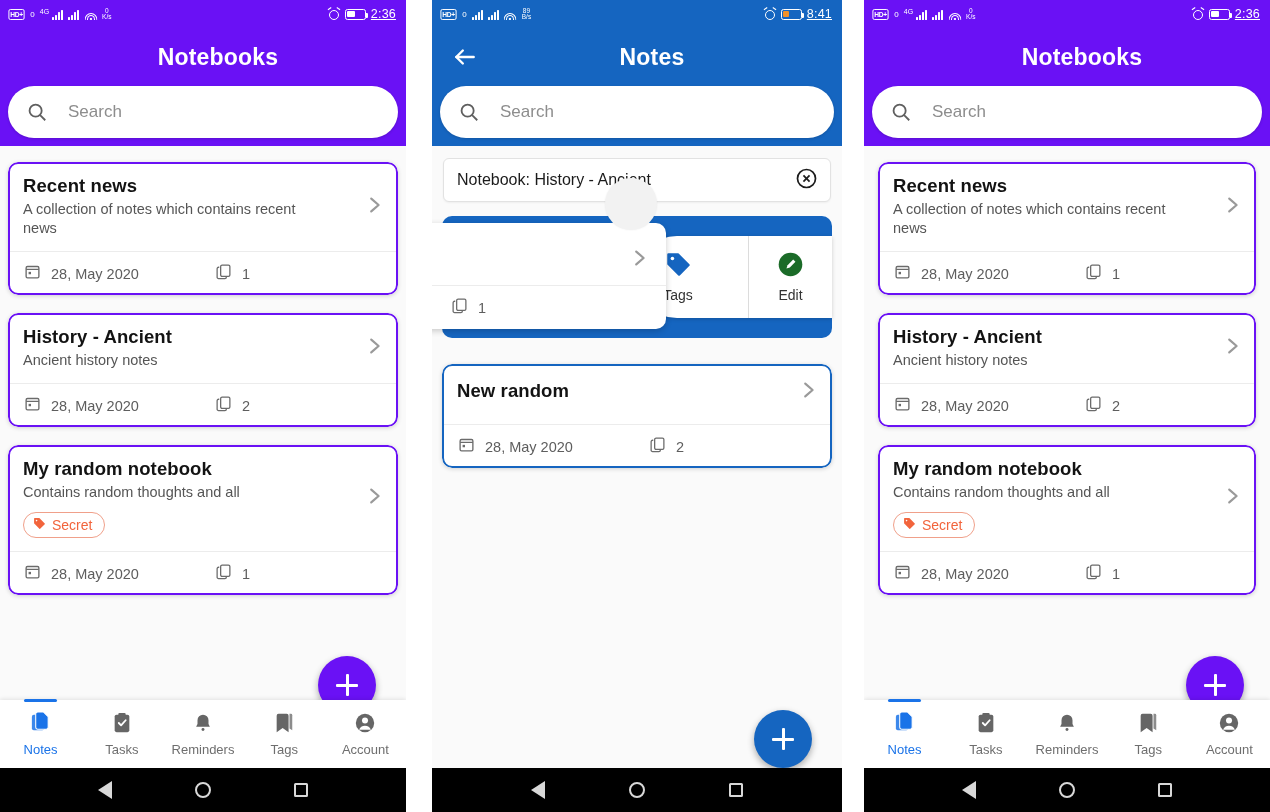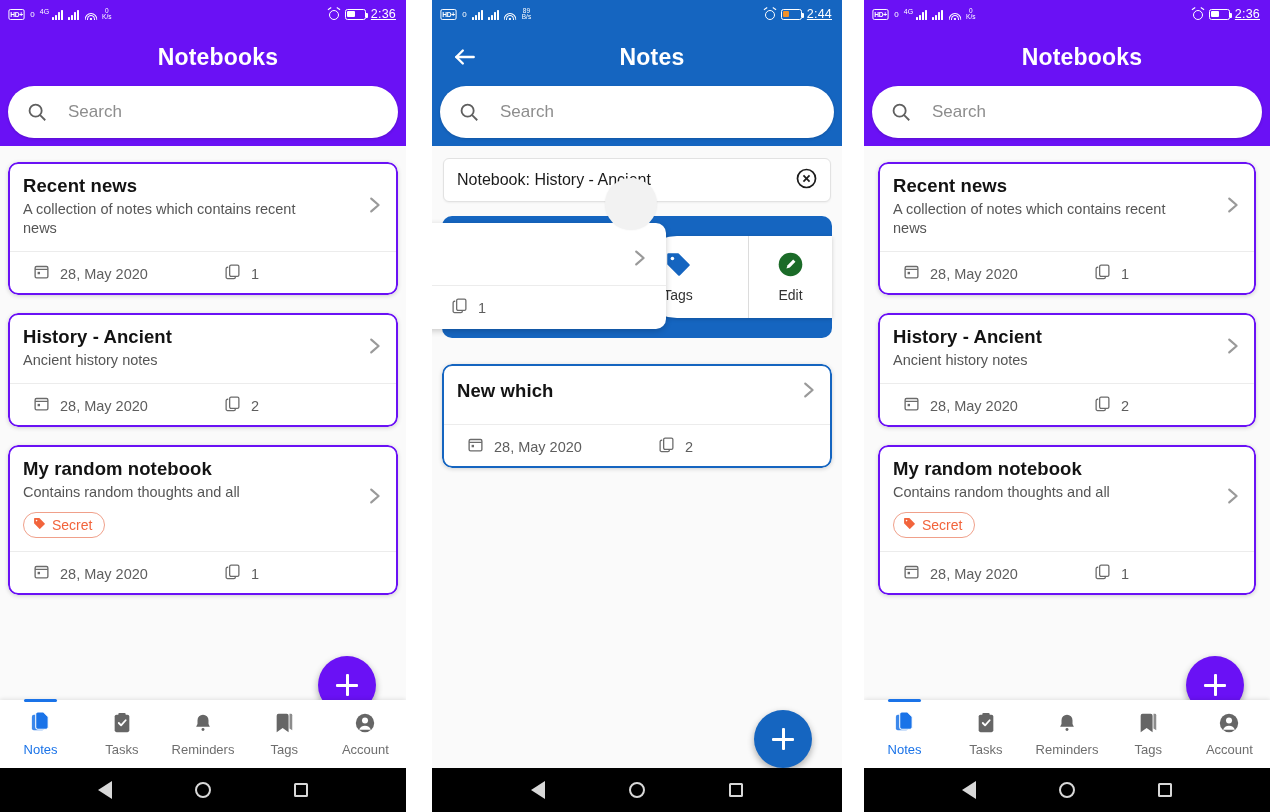--- a/index.html
+++ b/index.html
@@ -96,21 +96,21 @@
     border: 2.2px solid transparent; border-radius: 10px; pointer-events: none; }
   .nb-top { position: relative; padding: 13px 46px 13px 15px; }
   .nb-title { font-size: 18.5px; font-weight: bold; color: #131313; letter-spacing: .1px; }
   .nb-sub { font-size: 14.5px; color: #555; margin-top: 3px; line-height: 19px;
     max-width: 285px; }
   .nb-chev { position: absolute; right: 13px; top: 50%; transform: translateY(-50%); }
   .tagpill { display: inline-flex; align-items: center; gap: 6px; margin-top: 10px;
     border: 1px solid #f0a08a; border-radius: 14px; padding: 4px 12px 4px 9px;
     color: #f2643c; font-size: 14px; }
   .nb-foot { border-top: 1px solid #ececec; display: flex; align-items: center;
-    padding: 11px 25px; gap: 10px; }
+    padding: 11px 16px; gap: 10px; }
   .nb-foot .date { font-size: 14.5px; color: #5e5e5e; }
   .nb-foot .cnt { font-size: 14.5px; color: #5e5e5e; }
   .nb-foot .spacer { width: 56px; }
 
   
   .accent-purple { border-color: #6a11f5 !important; }
   .accent-blue { border-color: #1565c0 !important; }
 
   
   .swipe-row { position: relative; height: 122px; margin-bottom: 18px; }
@@ -433,21 +433,21 @@
         </div>
         <div class="sb-right">
           <span class="alarm">
               <span class="face"></span>
               <span class="e1"></span>
               <span class="e2"></span>
             </span>
           <span class="battery">
               <span class="fill" style="width:6px;background:#f0902a"></span>
             </span>
-          <span class="sb-time">2:44</span>
+          <span class="sb-time">8:41</span>
         </div>
       </div>
       <div class="appbar">
         <span class="back-btn">
           <svg width="26" height="26" viewBox="0 0 24 24" fill="none" stroke="#fff" stroke-width="2.2" stroke-linecap="round" stroke-linejoin="round">
               <line x1="20" y1="12" x2="4" y2="12"></line>
               <polyline points="10 6 4 12 10 18"></polyline>
             </svg>
         </span>
         <span class="title">Notes</span>
@@ -520,21 +520,21 @@
                 </svg>
             </span>
             <span class="cnt">1</span>
           </div>
         </div>
       </div>
 
       <div class="nb-card" style="margin-top:26px">
         <div class="accent accent-blue"></div>
         <div class="nb-top" style="padding:16px 46px 22px 15px">
-          <div class="nb-title">New which</div>
+          <div class="nb-title">New random</div>
           <span class="nb-chev" style="top:28px">
             <svg width="22" height="22" viewBox="0 0 24 24" fill="none" stroke="#9a9a9a" stroke-width="2.4" stroke-linecap="round" stroke-linejoin="round">
                 <polyline points="9 5 17 12 9 19"></polyline>
               </svg>
           </span>
         </div>
         <div class="nb-foot">
           <span>
             <svg width="17" height="17" viewBox="0 0 24 24" fill="none" stroke="#6b6b6b" stroke-width="1.9">
                 <rect x="3" y="5" width="18" height="16" rx="2"></rect>

